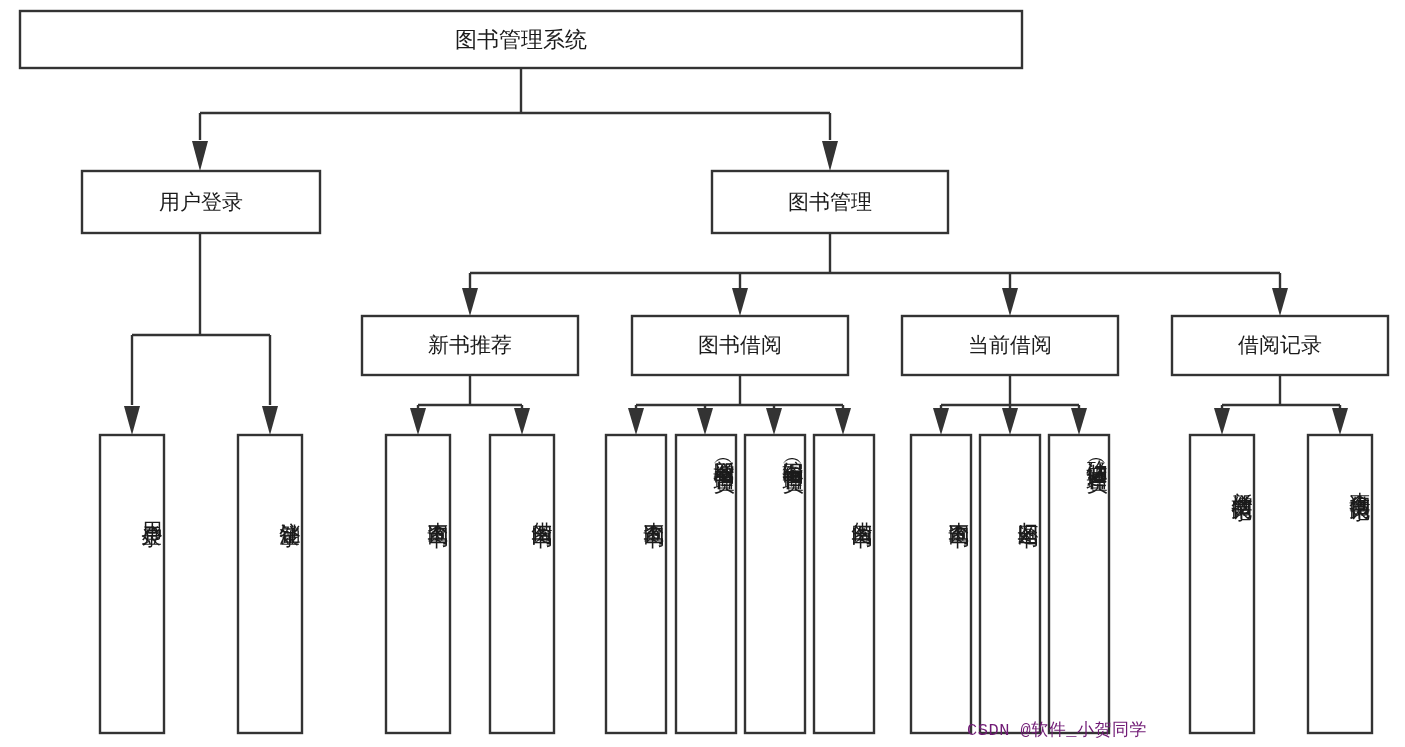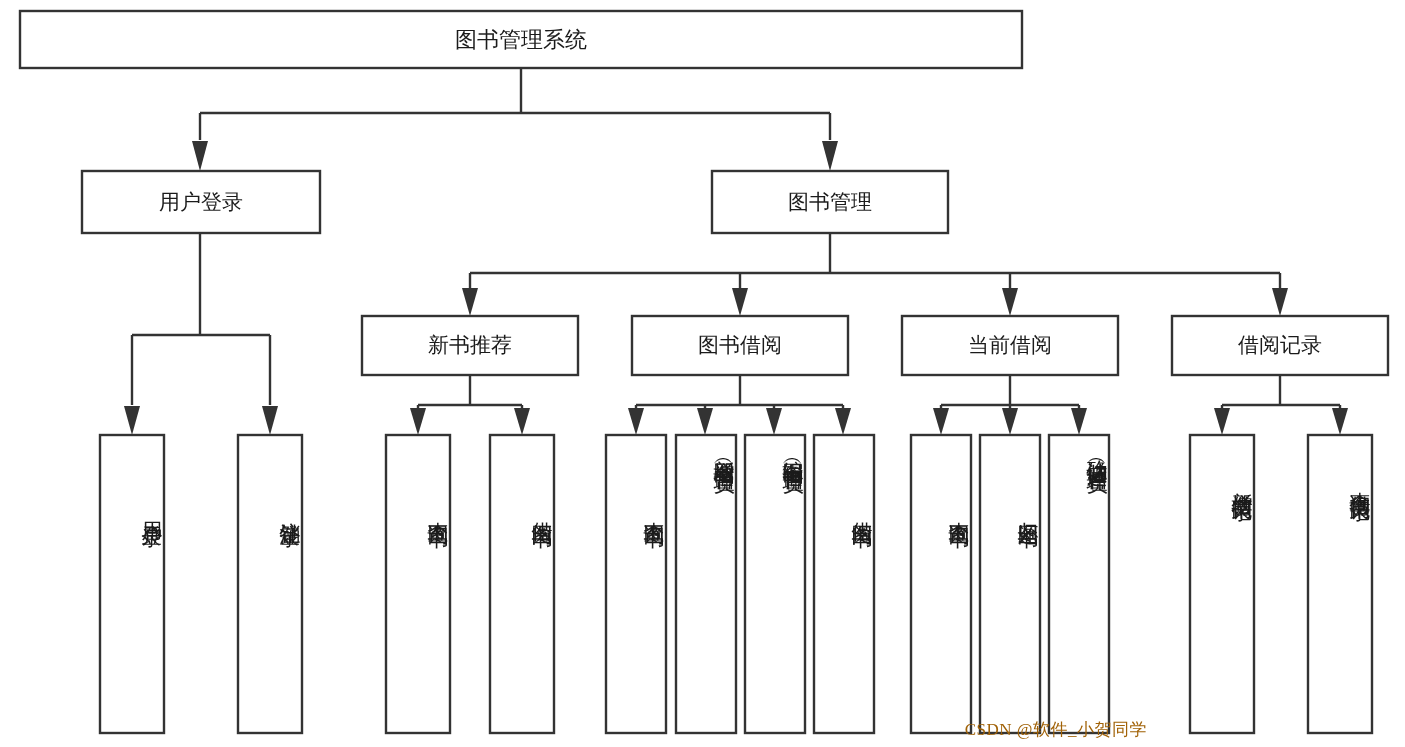--- a/index.html
+++ b/index.html
@@ -66,23 +66,23 @@
     letter-spacing: 2px;
     color: #1b1b1b;
     white-space: nowrap;
     text-align: center;
     pointer-events: none;
   }
   #watermark {
     position: absolute;
     right: 8px;
     bottom: 6px;
-    font-family: Liberation Serif, serif;
+    font-family: Liberation Mono, monospace;
     font-size: 17px;
-    color: #a16207;
+    color: #701a75;
     letter-spacing: 0.5px;
     white-space: nowrap;
   }
 </style>
 </head>
 <body>
 
 <div id="diagram-root">
 
   <svg id="flow-svg" viewBox="0 0 1405 747">

